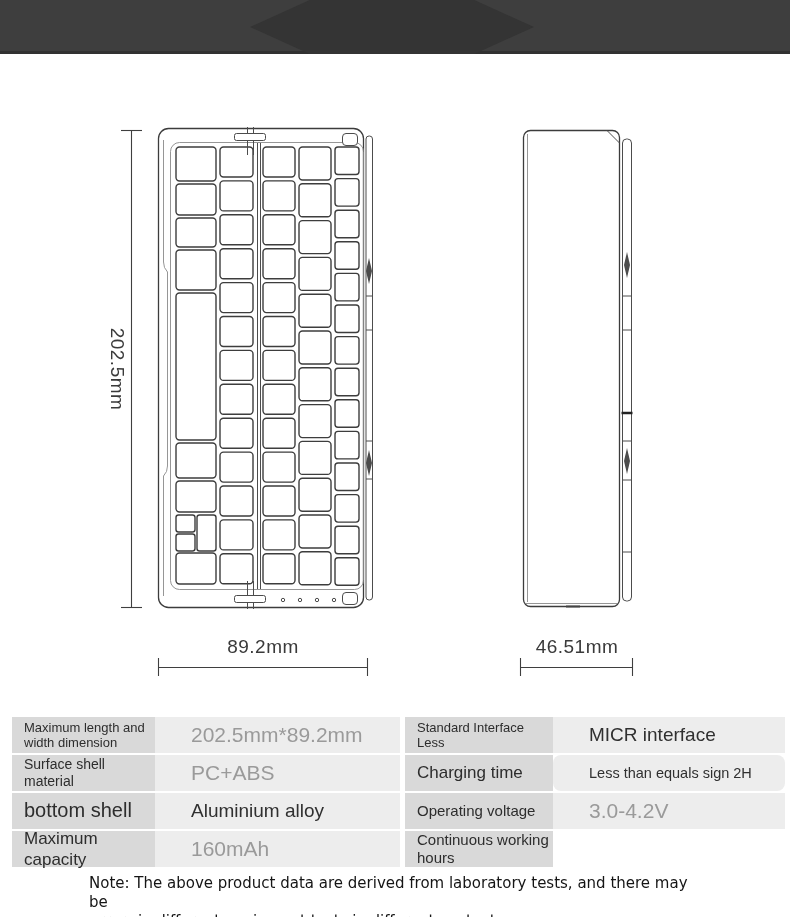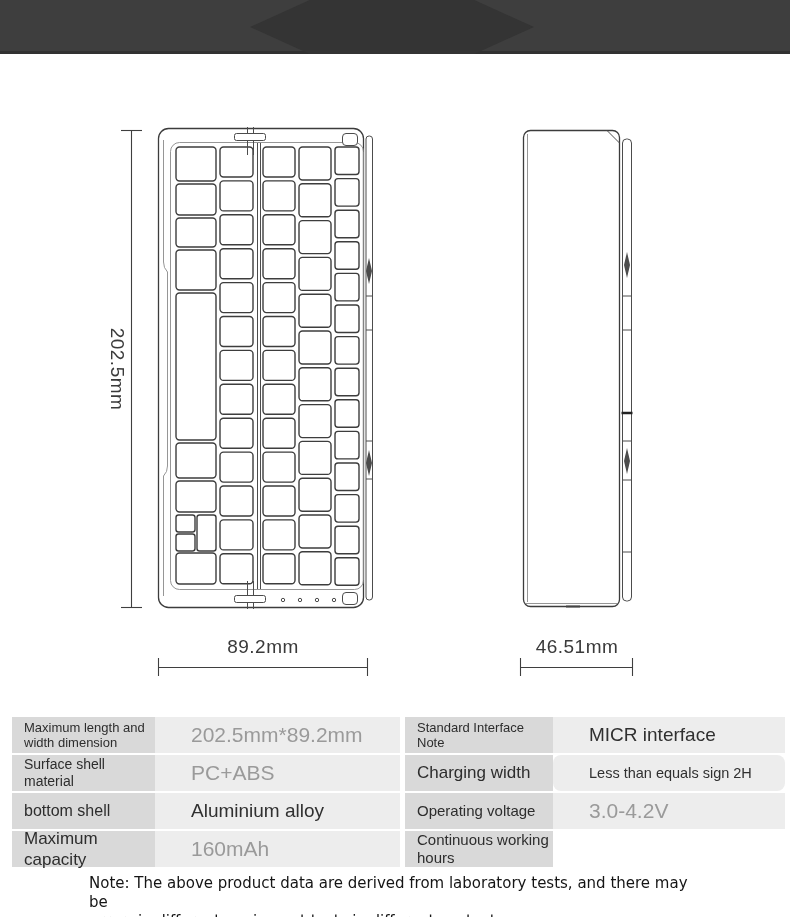--- a/index.html
+++ b/index.html
@@ -36,21 +36,21 @@
   
   .spec-table{position:absolute;left:12px;top:717px;width:773px;display:grid;
           grid-template-columns:143px 245px 5px 148px 232px;grid-auto-rows:36px;row-gap:2px;}
   .cell{display:flex;align-items:center;overflow:visible;}
   .lbl{background:var(--label-cell);color:var(--label-text);padding-left:12px;line-height:1.18;}
   .val{background:var(--value-cell);padding-left:36px;}
   .spacer{background:transparent;}
   .fs13{font-size:13px;}
   .fs14{font-size:14px;}
   .fs15{font-size:15px;}
-  .fs16{font-size:16px;}
+  .fs16{font-size:20px;}
   .fs17{font-size:17px;line-height:1.25;}
   .v-gray{color:var(--value-gray);}
   .v-dark{color:var(--value-dark);}
   .v-xl{font-size:21px;}
   .v-l{font-size:19px;text-align:right;}
   .v-m{font-size:14.5px;border-radius:8px;}
   
   .note{position:absolute;left:89px;top:874px;width:620px;font-family:"DejaVu Sans",sans-serif;
         font-size:15px;line-height:1.27;color:#151515;white-space:pre-line;}
 </style>
@@ -212,27 +212,27 @@
       <line class="dim" x1="632.5" y1="658" x2="632.5" y2="676"></line>
       <text class="dimtext" x="577" y="653" text-anchor="middle">46.51mm</text>
     </g>
   </svg>
 
   <div class="spec-table">
 
     <div class="cell lbl fs13">Maximum length and width dimension</div>
     <div class="cell val v-gray v-xl">202.5mm*89.2mm</div>
     <div class="spacer"></div>
-    <div class="cell lbl fs13">Standard Interface Note</div>
+    <div class="cell lbl fs13">Standard Interface Less</div>
     <div class="cell val v-dark v-l">MICR interface</div>
 
     <div class="cell lbl fs14">Surface shell material</div>
     <div class="cell val v-gray v-xl">PC+ABS</div>
     <div class="spacer"></div>
-    <div class="cell lbl fs17">Charging width</div>
+    <div class="cell lbl fs17">Charging time</div>
     <div class="cell val v-dark v-m">Less than equals sign 2H</div>
 
     <div class="cell lbl fs16">bottom shell</div>
     <div class="cell val v-dark v-l">Aluminium alloy</div>
     <div class="spacer"></div>
     <div class="cell lbl fs15">Operating voltage</div>
     <div class="cell val v-gray v-xl">3.0-4.2V</div>
 
     <div class="cell lbl fs17">Maximum capacity</div>
     <div class="cell val v-gray v-xl">160mAh</div>

